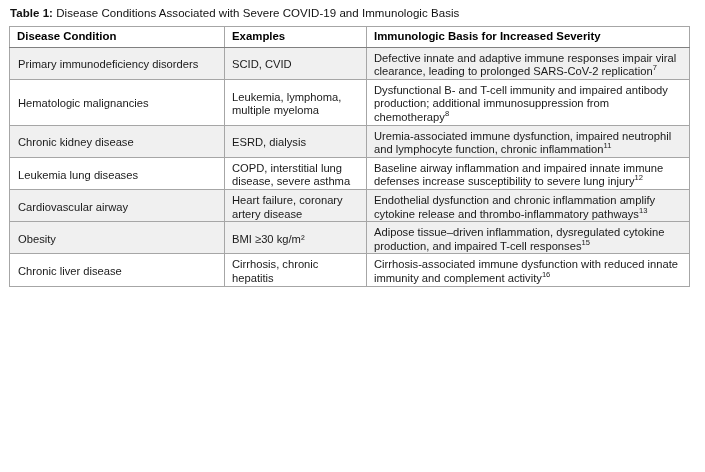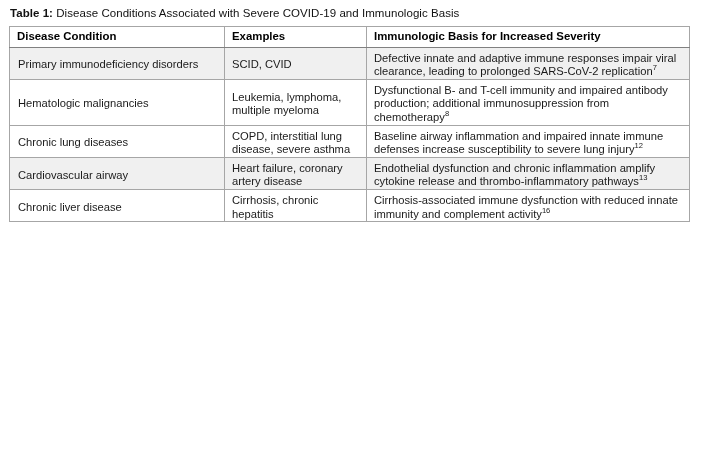--- a/index.html
+++ b/index.html
@@ -111,29 +111,39 @@
         <tr class="shaded">
           <td class="col-cond">Primary immunodeficiency disorders</td>
           <td>SCID, CVID</td>
           <td><span>Defective innate and adaptive immune responses impair viral clearance, leading to prolonged SARS-CoV-2 replication</span><sup>7</sup></td>
         </tr>
         <tr class="plain">
           <td class="col-cond">Hematologic malignancies</td>
           <td>Leukemia, lymphoma, multiple myeloma</td>
           <td><span>Dysfunctional B- and T-cell immunity and impaired antibody production; additional immunosuppression from chemotherapy</span><sup>8</sup></td>
         </tr>
+        <tr class="shaded">
+          <td class="col-cond">Chronic kidney disease</td>
+          <td>ESRD, dialysis</td>
+          <td><span>Uremia-associated immune dysfunction, impaired neutrophil and lymphocyte function, chronic inflammation</span><sup>11</sup></td>
+        </tr>
         <tr class="plain">
-          <td class="col-cond">Chronic lung diseases</td>
+          <td class="col-cond">Leukemia lung diseases</td>
           <td>COPD, interstitial lung disease, severe asthma</td>
           <td><span>Baseline airway inflammation and impaired innate immune defenses increase susceptibility to severe lung injury</span><sup>12</sup></td>
         </tr>
         <tr class="shaded">
           <td class="col-cond">Cardiovascular airway</td>
           <td>Heart failure, coronary artery disease</td>
           <td><span>Endothelial dysfunction and chronic inflammation amplify cytokine release and thrombo-inflammatory pathways</span><sup>13</sup></td>
+        </tr>
+        <tr class="shaded">
+          <td class="col-cond">Obesity</td>
+          <td>BMI ≥30 kg/m²</td>
+          <td><span>Adipose tissue–driven inflammation, dysregulated cytokine production, and impaired T-cell responses</span><sup>15</sup></td>
         </tr>
         <tr class="plain">
           <td class="col-cond">Chronic liver disease</td>
           <td>Cirrhosis, chronic hepatitis</td>
           <td><span>Cirrhosis-associated immune dysfunction with reduced innate immunity and complement activity</span><sup>16</sup></td>
         </tr>
       </tbody>
   </table>
 
 </div>

